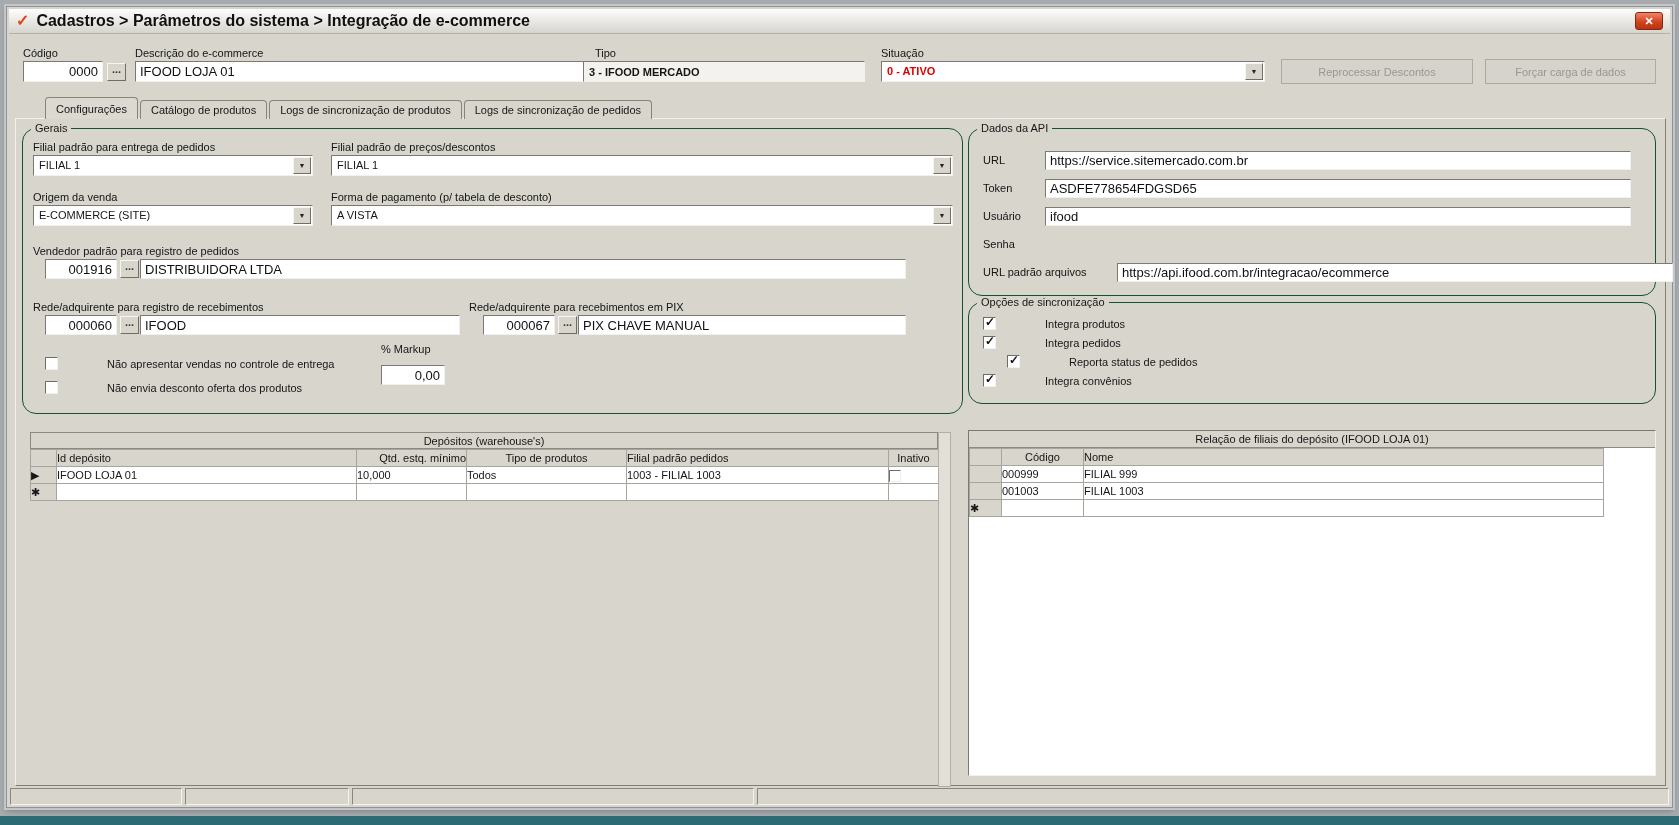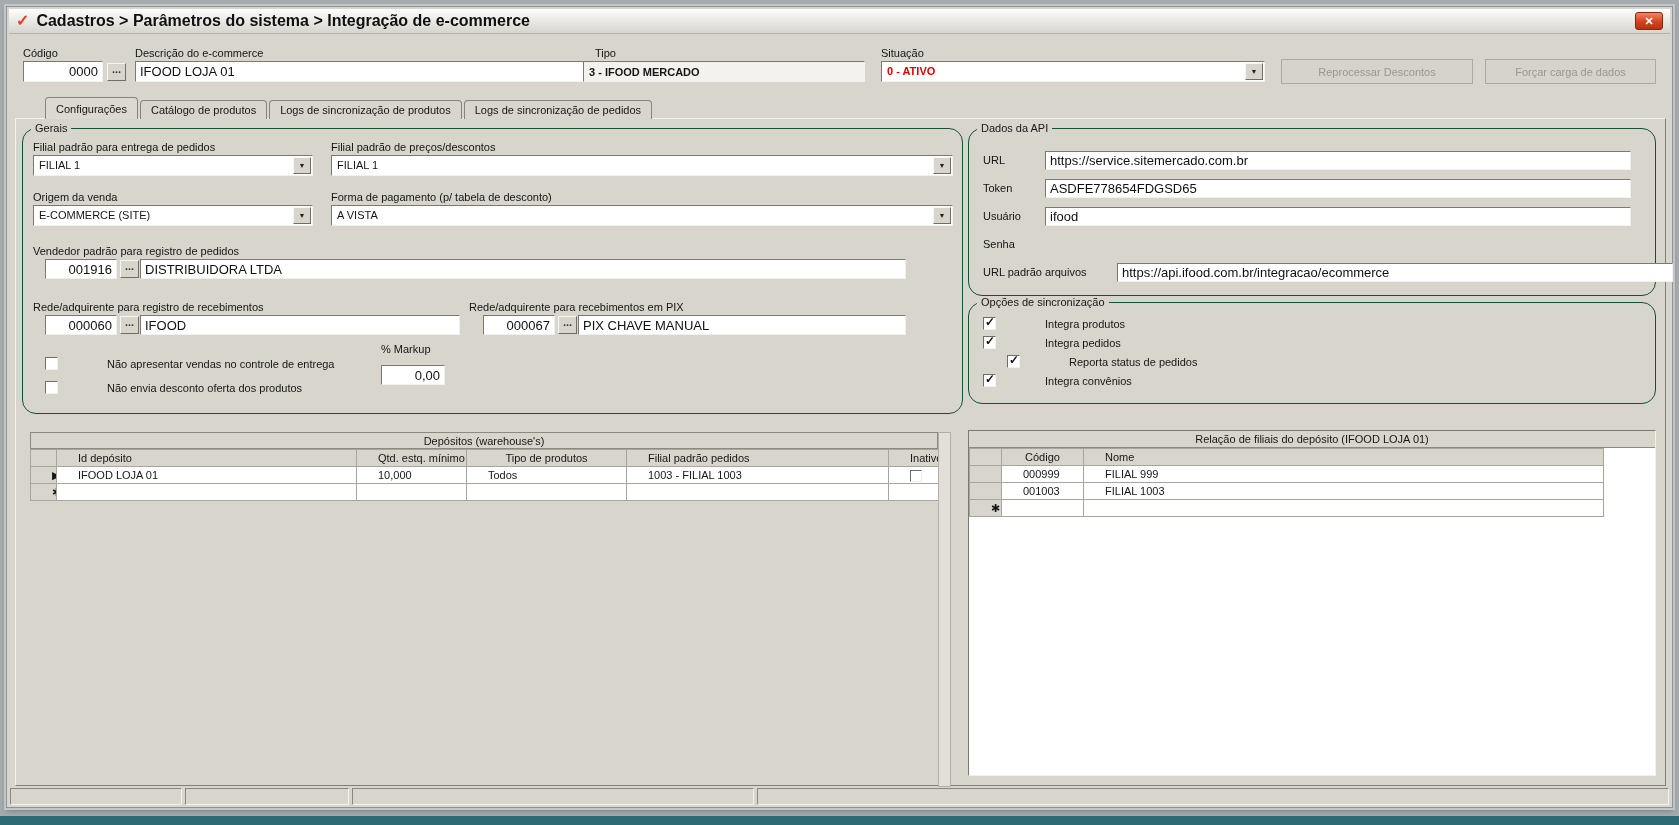--- a/index.html
+++ b/index.html
@@ -117,21 +117,21 @@
   }
   .cb-row .cb-label { margin-left:5px; }
 
   
   .grid-title {
     height:17px; background:#d8d5cd; border:1px solid #8c8981;
     text-align:center; line-height:16px;
   }
   table.grid { border-collapse:collapse; table-layout:fixed; background:#fff; }
   table.grid th, table.grid td {
-    border:1px solid #a8a59d; height:17px; padding:0 21px;
+    border:1px solid #a8a59d; height:17px; padding:0 0;
     font-weight:normal; text-align:left; white-space:nowrap; overflow:hidden;
   }
   table.grid th { background:#d8d5cd; }
   td.marker, th.marker { background:#d8d5cd; text-align:center; padding:0; }
   td.num { text-align:right; }
   td.ctr { text-align:center; }
   .cell-cb {
     width:12px; height:12px; background:#fff; display:inline-block;
     border:1px solid; border-color:#6f6d66 #eee #eee #6f6d66; vertical-align:middle;
   }

